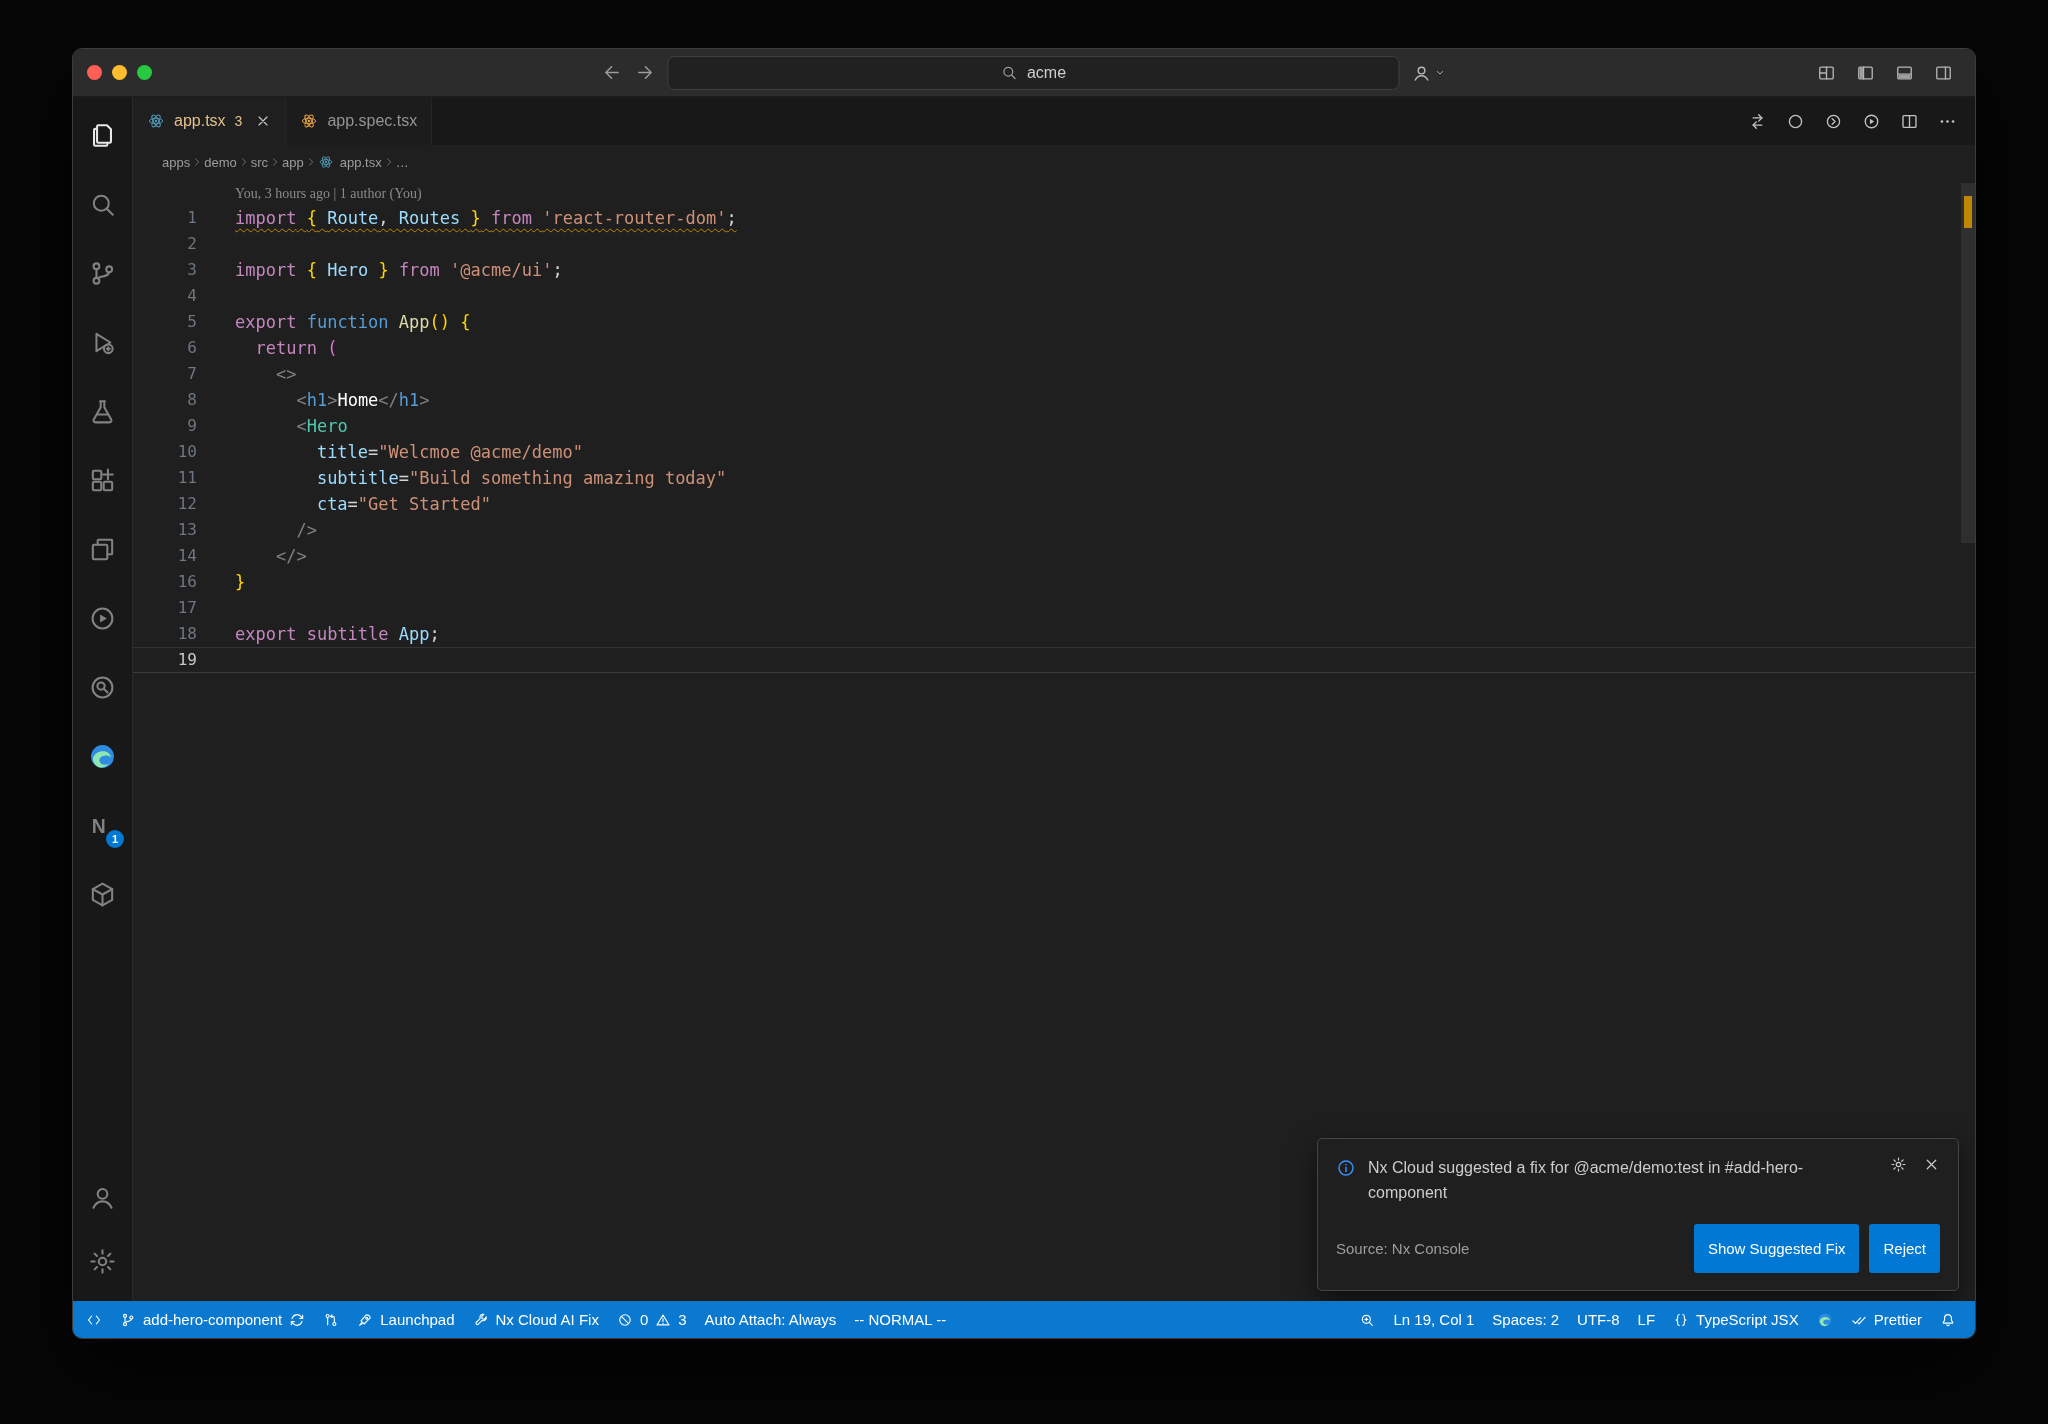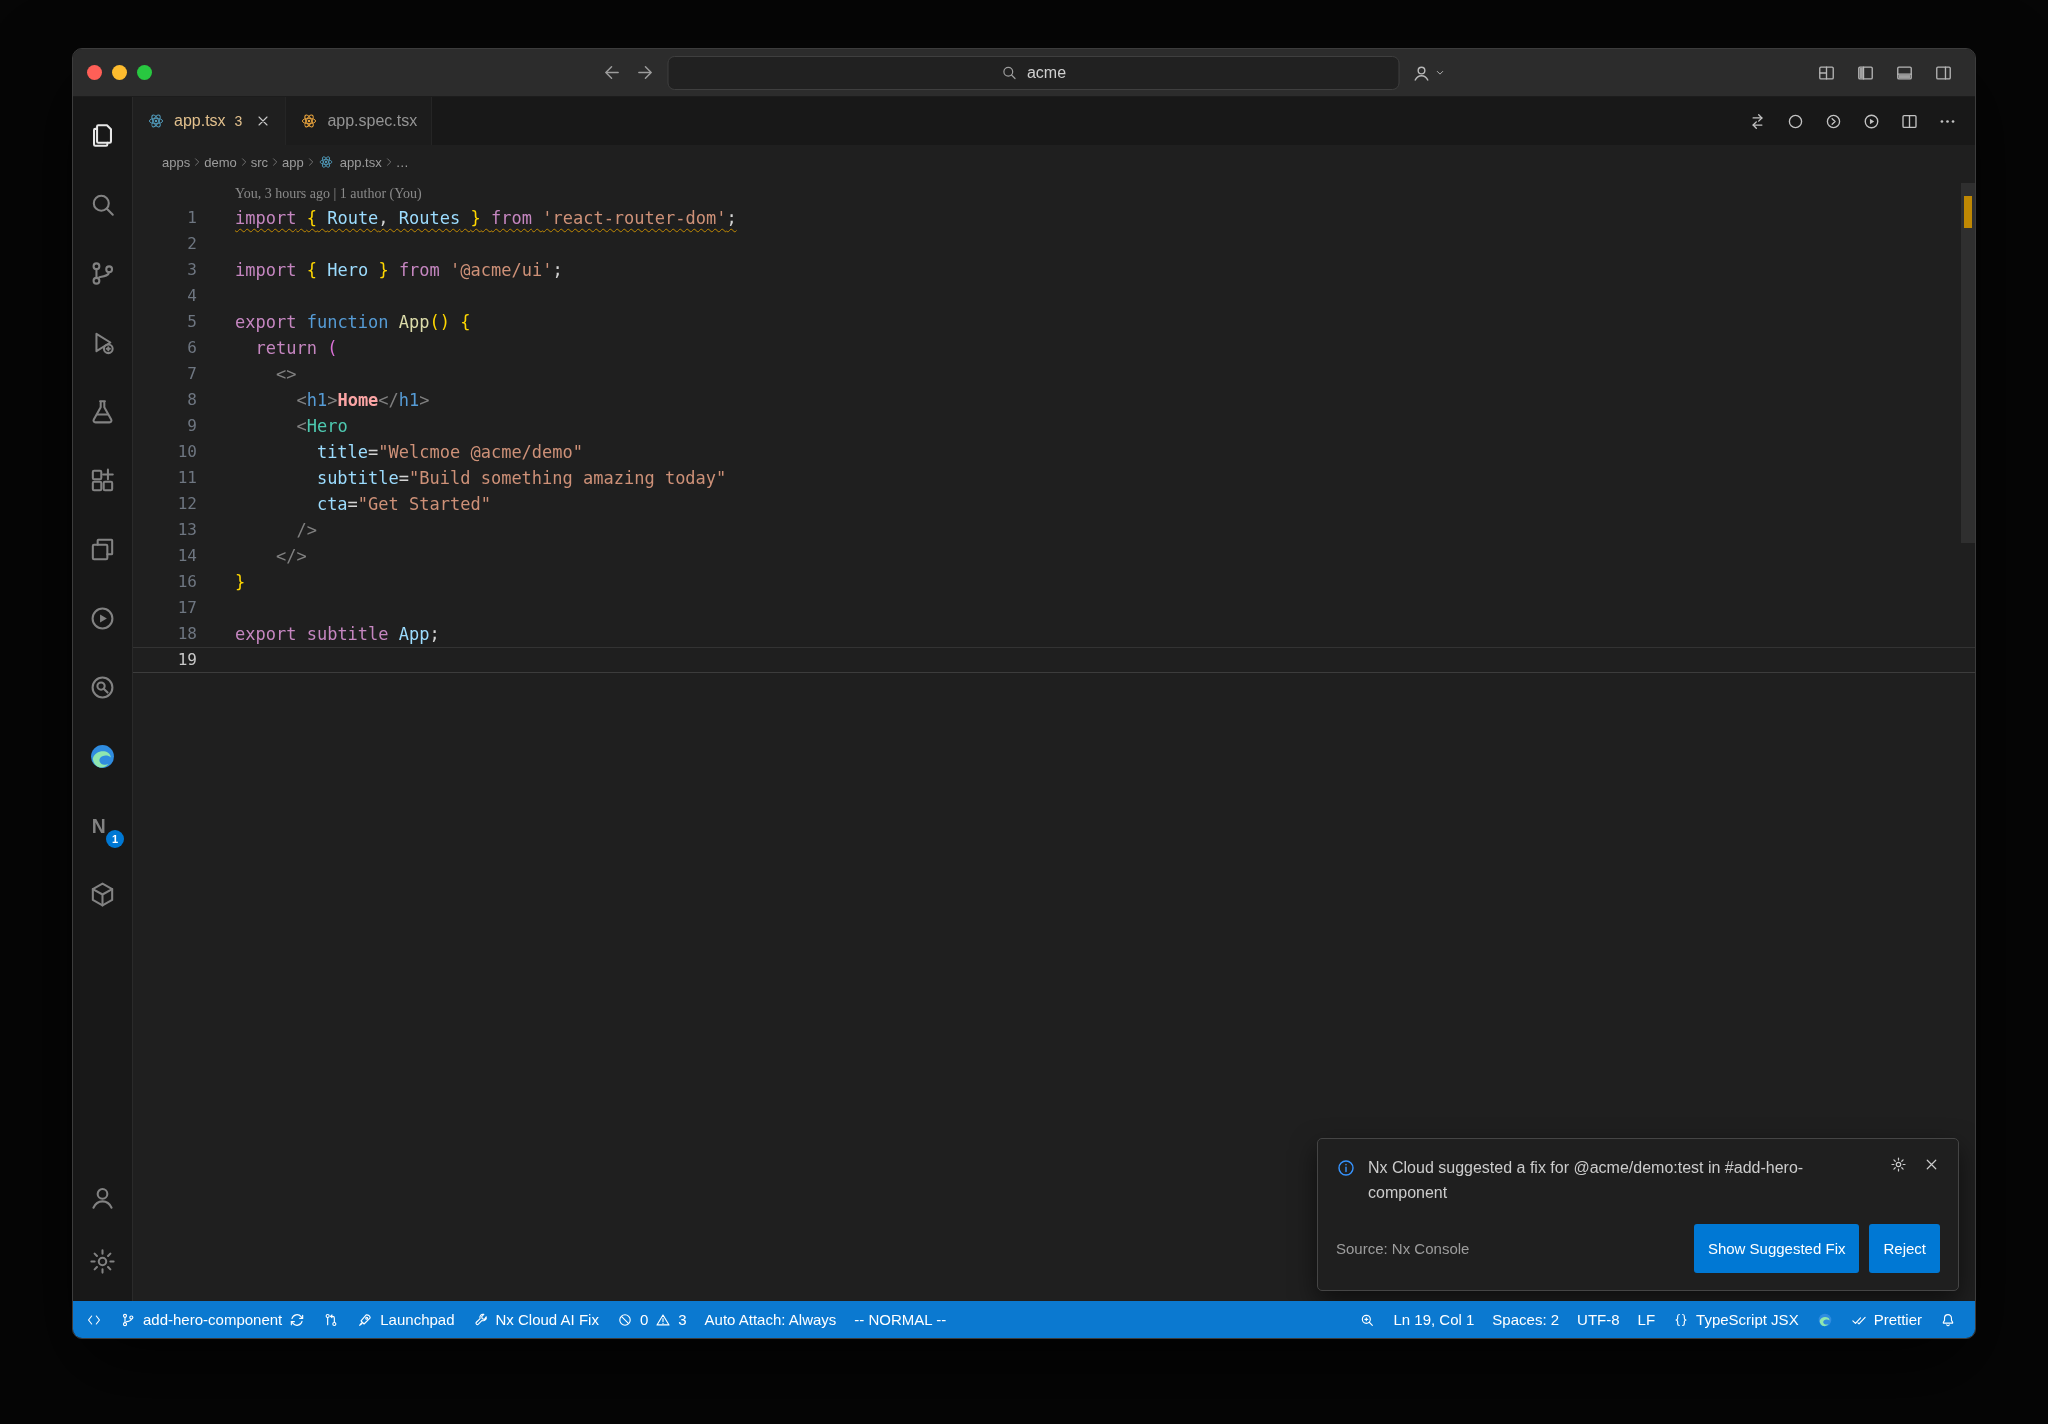--- a/index.html
+++ b/index.html
@@ -85,21 +85,21 @@
   .code-line.active { box-shadow: inset 0 1px 0 rgba(255,255,255,.09), inset 0 -1px 0 rgba(255,255,255,.13); }
   .gutter { flex: 0 0 64px; text-align: right; color: #6e7681; font-size: 16px; }
   .code-line.active .gutter { color: #c8c8c8; }
   .line-content { padding-left: 38px; white-space: pre; }
   .squiggle { text-decoration: underline; text-decoration-style: wavy;
     text-decoration-color: #bf8803; text-decoration-thickness: 1.2px; text-underline-offset: 4px; }
   .tk-kw { color: #c586c0; } .tk-kb { color: #569cd6; } .tk-fn { color: #dcdcaa; }
   .tk-ty { color: #4ec9b0; } .tk-vr { color: #9cdcfe; } .tk-at { color: #9cdcfe; }
   .tk-st { color: #ce9178; } .tk-cm { color: #6a9955; } .tk-tg { color: #569cd6; }
   .tk-ag { color: #808080; } .tk-pl { color: #d4d4d4; } .tk-b1 { color: #ffd700; }
-  .tk-b2 { color: #da70d6; } .tk-tx { color: #fca5a5; font-weight: 700; }
+  .tk-b2 { color: #da70d6; } .tk-tx { color: #ffffff; font-weight: 400; }
 
   .overview { position: absolute; top: 0; right: 0; width: 14px; height: 100%; }
   .scroll-thumb { position: absolute; top: 4px; right: 0; width: 14px; height: 360px;
     background: rgba(121,121,121,.18); }
   .warn-mark { position: absolute; top: 17px; right: 3px; width: 8px; height: 32px; background: #bf8803; }
 
   
   .notification { position: absolute; right: 16px; bottom: 10px; width: 642px;
     background: #1f1f1f; border: 1px solid #454545; border-radius: 5px;
     box-shadow: 0 10px 26px rgba(0,0,0,.55); padding: 17px 18px; z-index: 5;

